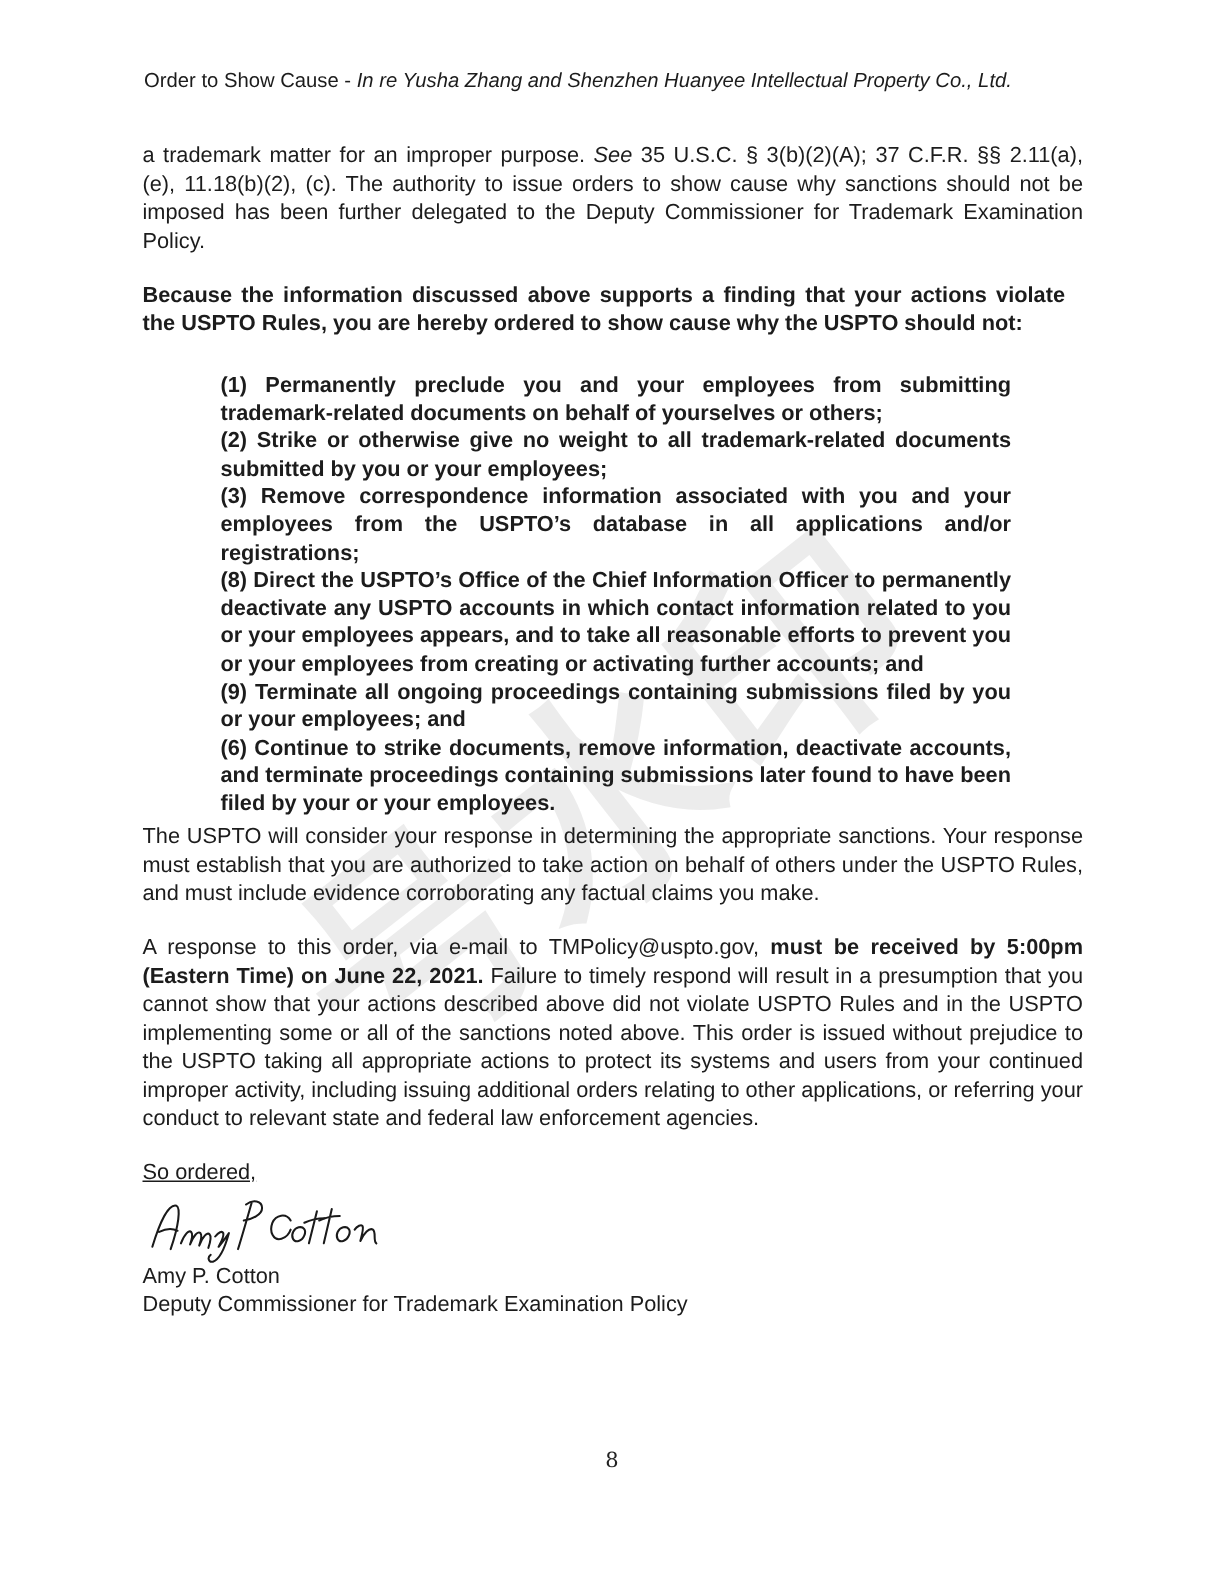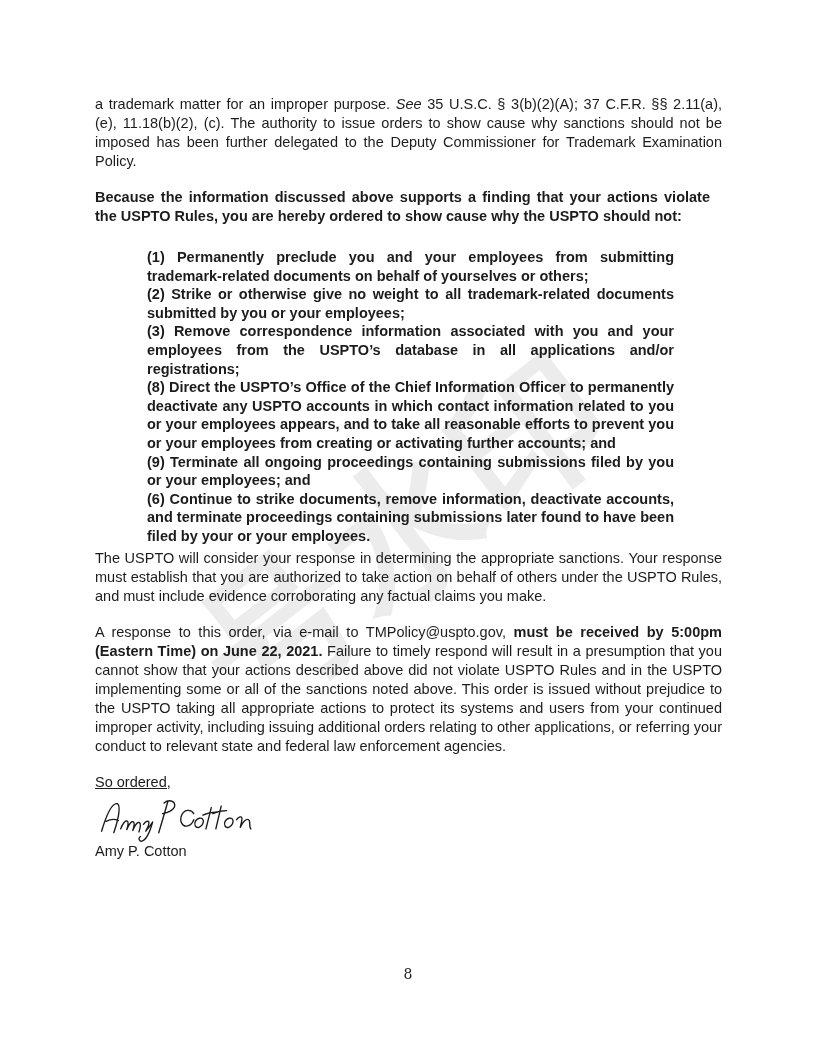--- a/index.html
+++ b/index.html
@@ -46,20 +46,21 @@
     font-size: 14px; color: #222; z-index: 1;
   }
 </style>
 </head>
 <body>
 
 <div class="page">
 
   <div class="watermark">号水印</div>
 
+  <div class="header"><span>Order to Show Cause - </span><span class="italic">In re Yusha Zhang and Shenzhen Huanyee Intellectual Property Co., Ltd.</span></div>
 
   <div class="content">
 
     <p class="para"><span>a trademark matter for an improper purpose. </span><span class="italic">See</span><span> 35 U.S.C. § 3(b)(2)(A); 37 C.F.R. §§ 2.11(a), (e), 11.18(b)(2), (c). The authority to issue orders to show cause why sanctions should not be imposed has been further delegated to the Deputy Commissioner for Trademark Examination Policy.</span></p>
 
     <p class="para para-intro">Because the information discussed above supports a finding that your actions violate the USPTO Rules, you are hereby ordered to show cause why the USPTO should not:</p>
 
     <div class="list">
       <div>(1) Permanently preclude you and your employees from submitting trademark-related documents on behalf of yourselves or others;</div>
       <div>(2) Strike or otherwise give no weight to all trademark-related documents submitted by you or your employees;</div>
@@ -86,18 +87,19 @@
           <path d="M134,29 C130,30 127,35 129,39 C131,43 137,41 139,36 C141,31 138,28 134,29"></path>
           <path d="M150,15 L143,43 M139,25 C145,22 152,21 157,21"></path>
           <path d="M163,13 L156,43 M152,23 C158,20 165,19 170,19"></path>
           <path d="M173,29 C169,30 166,35 168,39 C170,43 176,41 178,36 C180,31 177,28 173,29"></path>
           <path d="M183,31 C185,28 189,26 190,28 C191,30 189,37 188,41 C191,34 196,29 199,31 C202,33 199,41 202,43"></path>
         </g>
       </svg>
     </div>
 
     <div class="sig-name">Amy P. Cotton</div>
+    <div class="sig-title">Deputy Commissioner for Trademark Examination Policy</div>
 
   </div>
 
   <div class="page-number">8</div>
 
 </div>
 
 </body></html>

